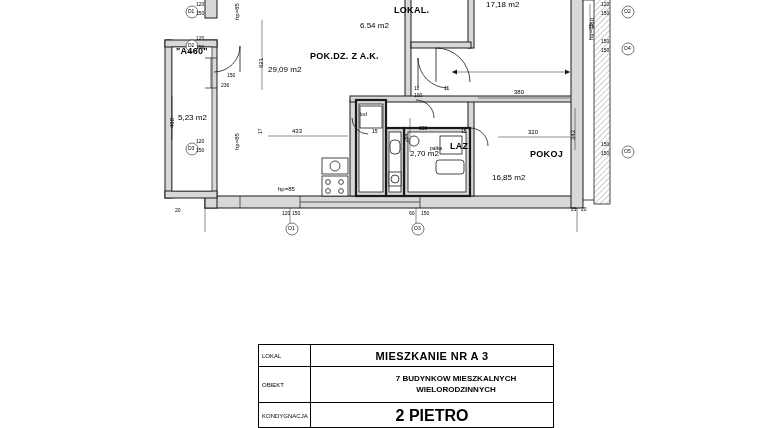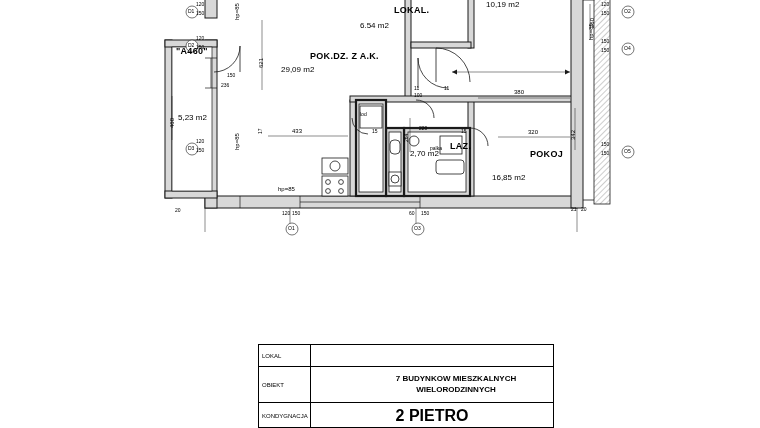--- a/index.html
+++ b/index.html
@@ -220,24 +220,24 @@
       <circle cx="628" cy="152" r="6"></circle>
     </g>
   </g>
 </svg>
 
 <div>
 
   <div class="lbl rm-name" style="left:394px; top:6px;">LOKAL.</div>
   <div class="lbl rm-area" style="left:360px; top:22px;">6.54 m2</div>
 
-  <div class="lbl rm-area" style="left:486px; top:1px;">10,19 m2</div>
+  <div class="lbl rm-area" style="left:486px; top:1px;">17,18 m2</div>
 
   <div class="lbl rm-name" style="left:310px; top:52px;">POK.DZ. Z A.K.</div>
-  <div class="lbl rm-area" style="left:281px; top:66px;">29,09 m2</div>
+  <div class="lbl rm-area" style="left:268px; top:66px;">29,09 m2</div>
 
   <div class="lbl rm-name" style="left:176px; top:47px;">"A460"</div>
   <div class="lbl rm-area" style="left:178px; top:114px;">5,23 m2</div>
 
   <div class="lbl rm-name" style="left:450px; top:142px;">LAZ.</div>
   <div class="lbl rm-area" style="left:410px; top:150px;">2,70 m2</div>
 
   <div class="lbl rm-name" style="left:530px; top:150px;">POKOJ</div>
   <div class="lbl rm-area" style="left:492px; top:174px;">16,85 m2</div>
 
@@ -293,20 +293,23 @@
   <div class="lbl dim-sm" style="left:288px; top:226px;">O1</div>
   <div class="lbl dim-sm" style="left:414px; top:226px;">O3</div>
   <div class="lbl dim-sm" style="left:624px; top:9px;">O2</div>
   <div class="lbl dim-sm" style="left:624px; top:46px;">O4</div>
   <div class="lbl dim-sm" style="left:624px; top:149px;">O5</div>
 </div>
 
 <div id="titleblock">
   <div class="tb-row tb-r1">
     <div class="tb-key">LOKAL</div>
+    <div class="tb-val">
+      <span class="tb-title">MIESZKANIE NR A  3</span>
+    </div>
   </div>
   <div class="tb-row tb-r2">
     <div class="tb-key">OBIEKT</div>
     <div class="tb-val">
       <span class="tb-sub">7 BUDYNKOW MIESZKALNYCH WIELORODZINNYCH</span>
     </div>
   </div>
   <div class="tb-row tb-r3">
     <div class="tb-key">KONDYGNACJA</div>
     <div class="tb-val">

